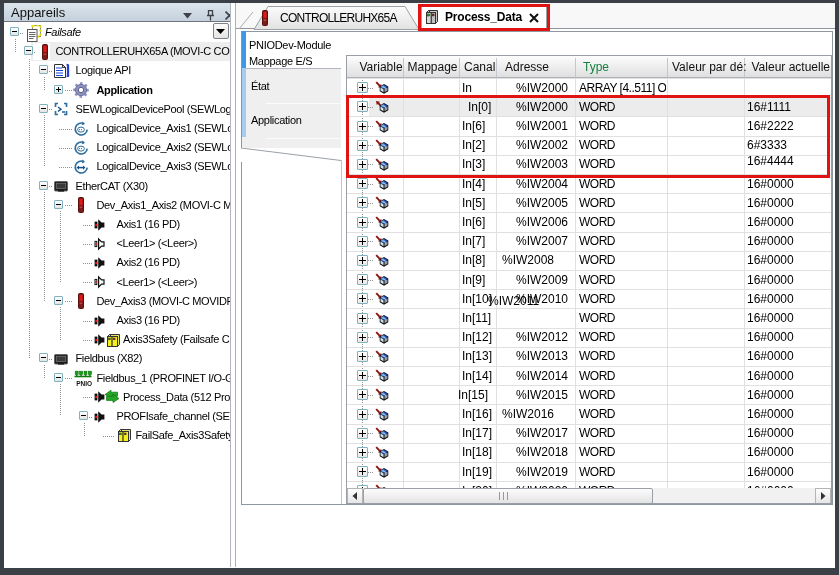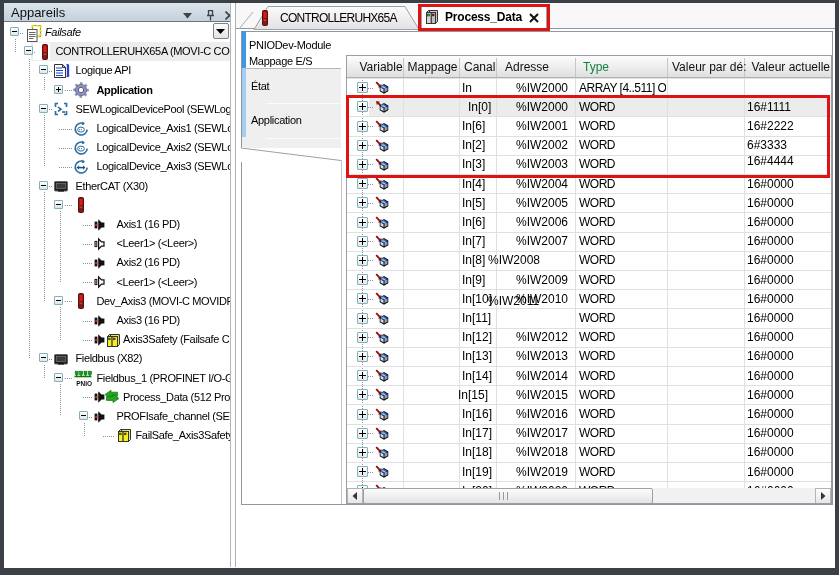--- a/index.html
+++ b/index.html
@@ -137,20 +137,21 @@
 <div class="tt" style="left:71.5px;top:175.6px;">EtherCAT (X30)</div>
 <div class="hdot" style="left:60.5px;top:202.3px;width:7.0px"></div>
 <div class="exp" style="left:50.0px;top:196.8px">
       <i></i>
     </div>
 <div class="a" style="left:72.5px;top:194.3px;width:8px;height:16px"><svg width="8" height="16" viewBox="0 0 8 16" style="">
         <rect x="1.5" y="0.5" width="5" height="15" rx="1" fill="#7d1a1a" stroke="#5a0f0f"></rect>
         <rect x="2.4" y="2" width="3.2" height="6" fill="#e01818"></rect>
         <rect x="2.6" y="9.5" width="2.6" height="1.6" fill="#b44"></rect>
       </svg></div>
+<div class="tt" style="left:92.5px;top:194.8px;">Dev_Axis1_Axis2 (MOVI-C M</div>
 <div class="hdot" style="left:79px;top:221.5px;width:9.5px"></div>
 <div class="a" style="left:89.5px;top:214.5px;width:12px;height:14px"><svg width="12" height="14" viewBox="0 0 12 14" style="">
         <rect x="0.6" y="3.6" width="2.8" height="6.8" fill="#111"></rect>
         <path d="M4.2 1.2 L7.6 4.4 H10.4 V9.6 H7.6 L4.2 12.8 z" fill="#111"></path>
         <rect x="1.3" y="6" width="2" height="2" fill="#e01818"></rect>
       </svg></div>
 <div class="tt" style="left:112.5px;top:214.0px;">Axis1 (16 PD)</div>
 <div class="hdot" style="left:79px;top:240.7px;width:9.5px"></div>
 <div class="a" style="left:89.5px;top:233.7px;width:12px;height:14px"><svg width="12" height="14" viewBox="0 0 12 14" style="">
         <path d="M4.6 2 L7.6 4.9 H10 V9.1 H7.6 L4.6 12 z" fill="none" stroke="#111" stroke-width="1.2"></path>
@@ -508,21 +509,21 @@
 <div class="a" style="left:28px;top:198.4px;width:14px;height:13px"><svg width="14" height="13" viewBox="0 0 14 13" style="">
         <path d="M7 7 L6.2 3 L3 6.2 z" fill="#8d1111"></path>
         <path d="M1.2 1.2 L4.8 4.8" stroke="#8d1111" stroke-width="1.9"></path>
         <path d="M9 3.1 l4.3 2.5 v4.6 l-4.3 2.5 l-4.3 -2.5 V5.6 z" fill="#111"></path>
         <path d="M9 3.9 l3.5 2 L9 7.9 l-3.5 -2 z" fill="#2a52e0"></path>
         <path d="M6.4 4.8 l4.4 2.5 M7.7 4.1 l3.2 3.9 M5.9 5.6 l4.6 1.6" stroke="#aee" stroke-width=".55"></path>
         <path d="M5.5 6.4 l3 1.75 v3 l-3 -1.75 z" fill="#cfe0ea"></path>
         <path d="M12.5 6.4 l-3 1.75 v3 l3 -1.75 z" fill="#96a0a8"></path>
       </svg></div>
 <div class="txt" style="left:115px;top:196.9px">In[8]</div>
-<div class="txt" style="left:141px;top:196.9px;width:80px;text-align:left">%IW2008</div>
+<div class="txt" style="left:141px;top:196.9px;width:80px;text-align:center">%IW2008</div>
 <div class="txt" style="left:232px;top:196.9px;max-width:90px;overflow:hidden;letter-spacing:-0.5px">WORD</div>
 <div class="txt" style="left:400px;top:196.9px">16#0000</div>
 <div class="a" style="left:0;top:214.5px;width:484px;height:1px;background:#e0e0e0"></div>
 <div class="a" style="left:9.5px;top:218.6px;width:11px;height:11px;background:linear-gradient(#fff,#e8e8e8);border:1px solid #7fb2bc;border-radius:1px"></div>
 <div class="a" style="left:11.5px;top:223.6px;width:7px;height:1px;background:#000"></div>
 <div class="a" style="left:14.5px;top:220.6px;width:1px;height:7px;background:#000"></div>
 <div class="hdot" style="left:21px;top:224.1px;width:6px"></div>
 <div class="a" style="left:28px;top:217.6px;width:14px;height:13px"><svg width="14" height="13" viewBox="0 0 14 13" style="">
         <path d="M7 7 L6.2 3 L3 6.2 z" fill="#8d1111"></path>
         <path d="M1.2 1.2 L4.8 4.8" stroke="#8d1111" stroke-width="1.9"></path>
@@ -652,21 +653,21 @@
 <div class="a" style="left:28px;top:352.0px;width:14px;height:13px"><svg width="14" height="13" viewBox="0 0 14 13" style="">
         <path d="M7 7 L6.2 3 L3 6.2 z" fill="#8d1111"></path>
         <path d="M1.2 1.2 L4.8 4.8" stroke="#8d1111" stroke-width="1.9"></path>
         <path d="M9 3.1 l4.3 2.5 v4.6 l-4.3 2.5 l-4.3 -2.5 V5.6 z" fill="#111"></path>
         <path d="M9 3.9 l3.5 2 L9 7.9 l-3.5 -2 z" fill="#2a52e0"></path>
         <path d="M6.4 4.8 l4.4 2.5 M7.7 4.1 l3.2 3.9 M5.9 5.6 l4.6 1.6" stroke="#aee" stroke-width=".55"></path>
         <path d="M5.5 6.4 l3 1.75 v3 l-3 -1.75 z" fill="#cfe0ea"></path>
         <path d="M12.5 6.4 l-3 1.75 v3 l3 -1.75 z" fill="#96a0a8"></path>
       </svg></div>
 <div class="txt" style="left:115px;top:350.5px">In[16]</div>
-<div class="txt" style="left:141px;top:350.5px;width:80px;text-align:right">%IW2016</div>
+<div class="txt" style="left:141px;top:350.5px;width:80px;text-align:center">%IW2016</div>
 <div class="txt" style="left:232px;top:350.5px;max-width:90px;overflow:hidden;letter-spacing:-0.5px">WORD</div>
 <div class="txt" style="left:400px;top:350.5px">16#0000</div>
 <div class="a" style="left:0;top:368.1px;width:484px;height:1px;background:#e0e0e0"></div>
 <div class="a" style="left:9.5px;top:372.2px;width:11px;height:11px;background:linear-gradient(#fff,#e8e8e8);border:1px solid #7fb2bc;border-radius:1px"></div>
 <div class="a" style="left:11.5px;top:377.2px;width:7px;height:1px;background:#000"></div>
 <div class="a" style="left:14.5px;top:374.2px;width:1px;height:7px;background:#000"></div>
 <div class="hdot" style="left:21px;top:377.7px;width:6px"></div>
 <div class="a" style="left:28px;top:371.2px;width:14px;height:13px"><svg width="14" height="13" viewBox="0 0 14 13" style="">
         <path d="M7 7 L6.2 3 L3 6.2 z" fill="#8d1111"></path>
         <path d="M1.2 1.2 L4.8 4.8" stroke="#8d1111" stroke-width="1.9"></path>

